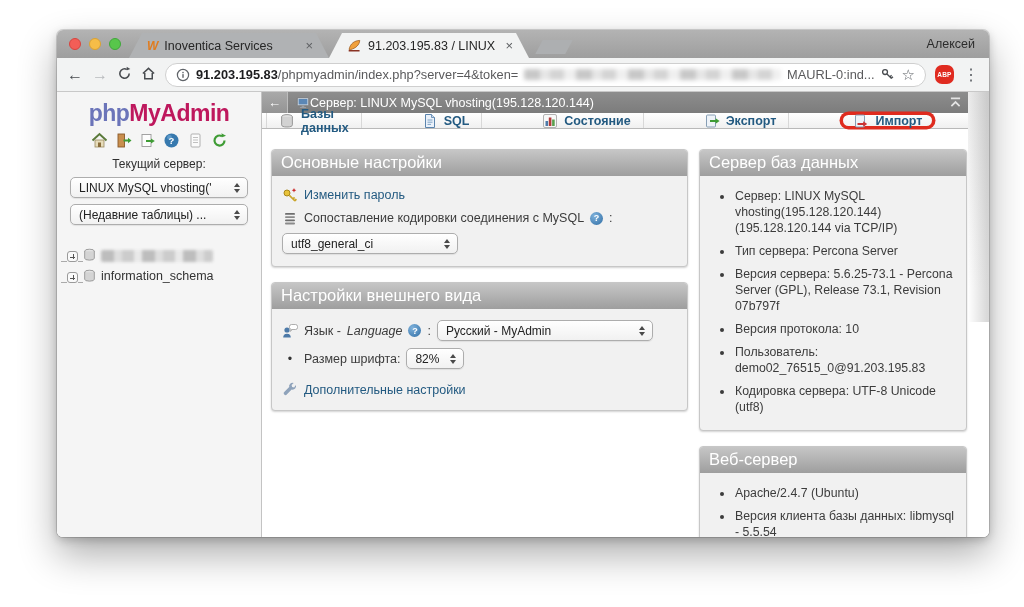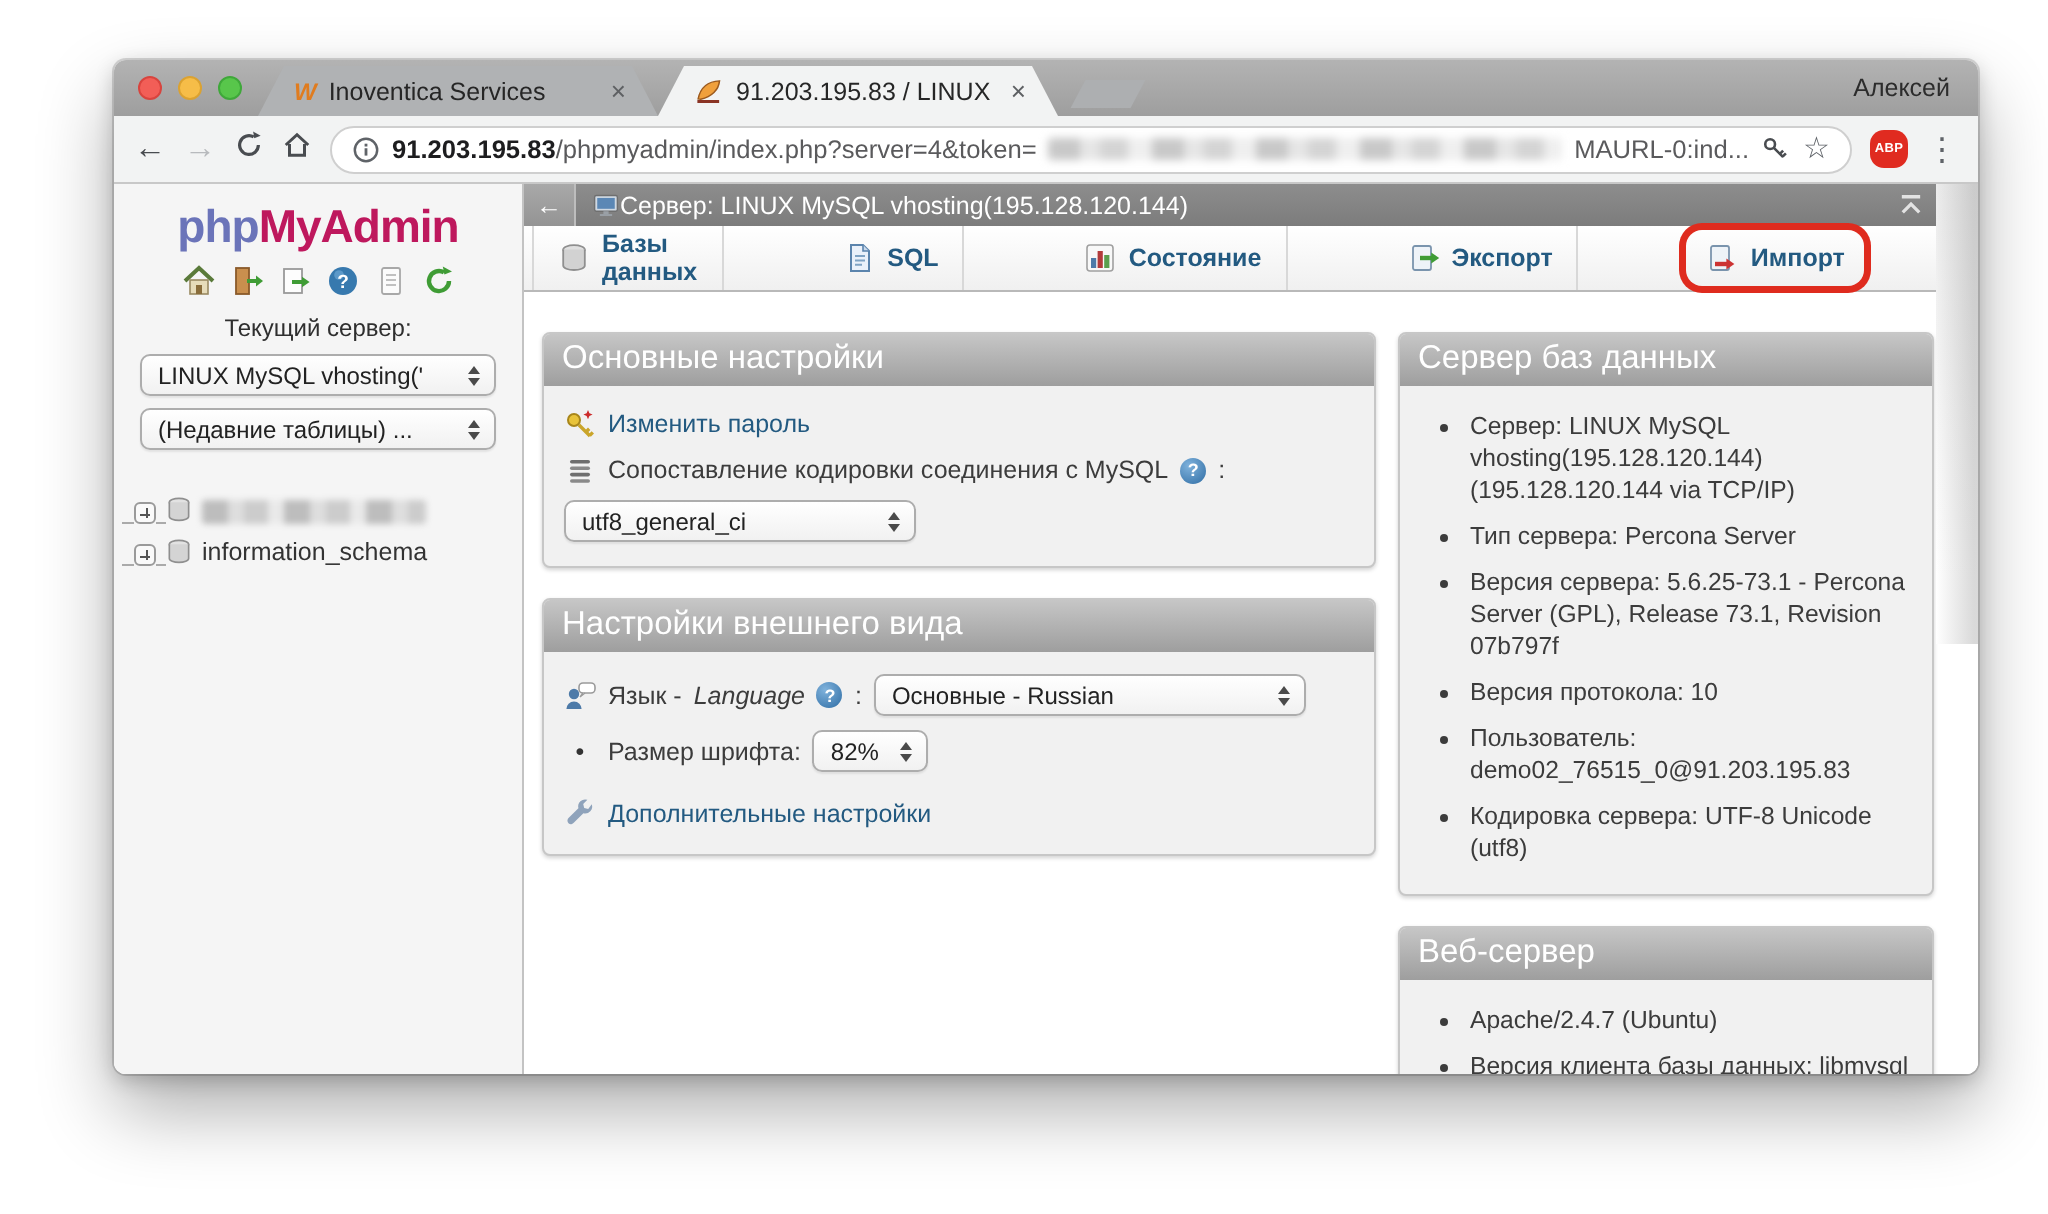--- a/index.html
+++ b/index.html
@@ -85,21 +85,21 @@
   .main { flex:1; position:relative; background:#fff; }
   .panel { width:706px; }
   .right-strip { position:absolute; top:0; right:0; width:21px; height:230px;
     background:linear-gradient(90deg, rgba(255,255,255,0) 0, rgba(120,120,120,.28) 90%), linear-gradient(#ececec, #ffffff 85%); }
 
   .crumbbar { height:21px; display:flex; }
   .backbtn { width:26px; background:linear-gradient(#a9a9a9,#949494); color:#fff; font-size:13px; display:flex; align-items:center; justify-content:center; border-right:1px solid #bdbdbd; }
   .crumb { flex:1; background:linear-gradient(#8d8d8d,#7c7c7c); color:#fff; font-size:12.5px; display:flex; align-items:center; gap:0; padding:0 8px; }
   .collapse { width:26px; background:linear-gradient(#8d8d8d,#7c7c7c); display:flex; align-items:center; justify-content:center; }
 
-  .menubar { height:33px; background:linear-gradient(#ffffff,#f0f0f0); border-bottom:1px solid #b9b9b9; display:flex; align-items:stretch; padding-left:4px;gap:48px; }
+  .menubar { height:16px; background:linear-gradient(#ffffff,#f0f0f0); border-bottom:1px solid #b9b9b9; display:flex; align-items:stretch; padding-left:4px;gap:48px; }
   .menu-item { display:flex; align-items:center; gap:6px; padding:0 12px; font-size:12.5px; font-weight:bold; color:#235a81; border-right:1px solid #d8d8d8; position:relative; cursor:pointer; }
   .menu-item:first-child { border-left:1px solid #d8d8d8; }
   .menu-item.red-ring { box-shadow:0 0 0 3.5px #df2b1e; border-radius:8px; margin:2px 6px; border-right:none; padding:0 10px; }
   .tri-down { width:0; height:0; border-left:5.5px solid transparent; border-right:5.5px solid transparent; border-top:7px solid #35618d; }
 
   .body-area { display:flex; gap:11px; padding:20px 0 0 9px; }
   .col-left { width:417px; flex-shrink:0; }
   .col-right { width:268px; flex-shrink:0; }
 
   .fieldset { background:#f1f1f1; border:1px solid #c7c7c7; border-radius:4px; box-shadow:0 1px 2px rgba(0,0,0,.18); margin-bottom:15px; overflow:hidden; }
@@ -412,21 +412,21 @@
                         <path d="M9.5 6.5 l-1.5 2 2.5-2" fill="#fff" stroke="#9a9a9a" stroke-width="0.7"></path>
                         <circle cx="5" cy="7" r="2.6" fill="#4d7aa8"></circle>
                         <path d="M1.2 14.5 a3.8 3.8 0 0 1 7.6 0 z" fill="#4d7aa8"></path>
                       </svg>
                   </span>
                   <span>Язык -</span>
                   <span style="font-style:italic">Language</span>
                   <span class="help">?</span>
                   <span>:</span>
                   <div class="mac-select sel-lang">
-                    <span>Основные - Russian</span>
+                    <span>Русский - MyAdmin</span>
                     <span class="stepper"></span>
                   </div>
                 </div>
                 <div class="row">
                   <span class="bullet-dot">•</span>
                   <span>Размер шрифта:</span>
                   <div class="mac-select sel-font">
                     <span>82%</span>
                     <span class="stepper"></span>
                   </div>

